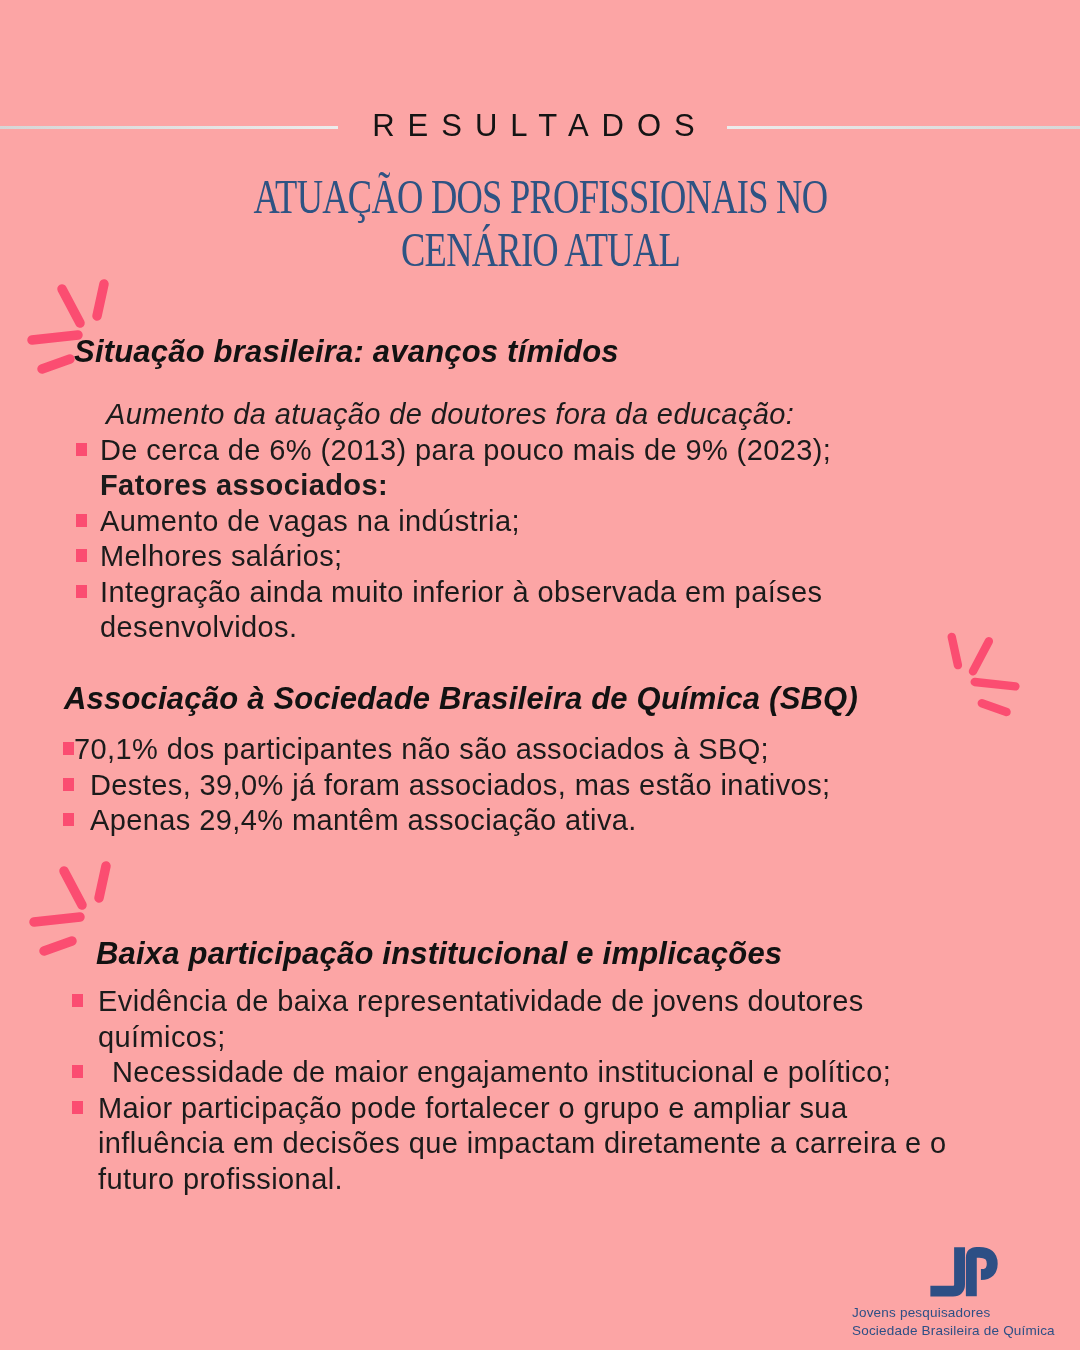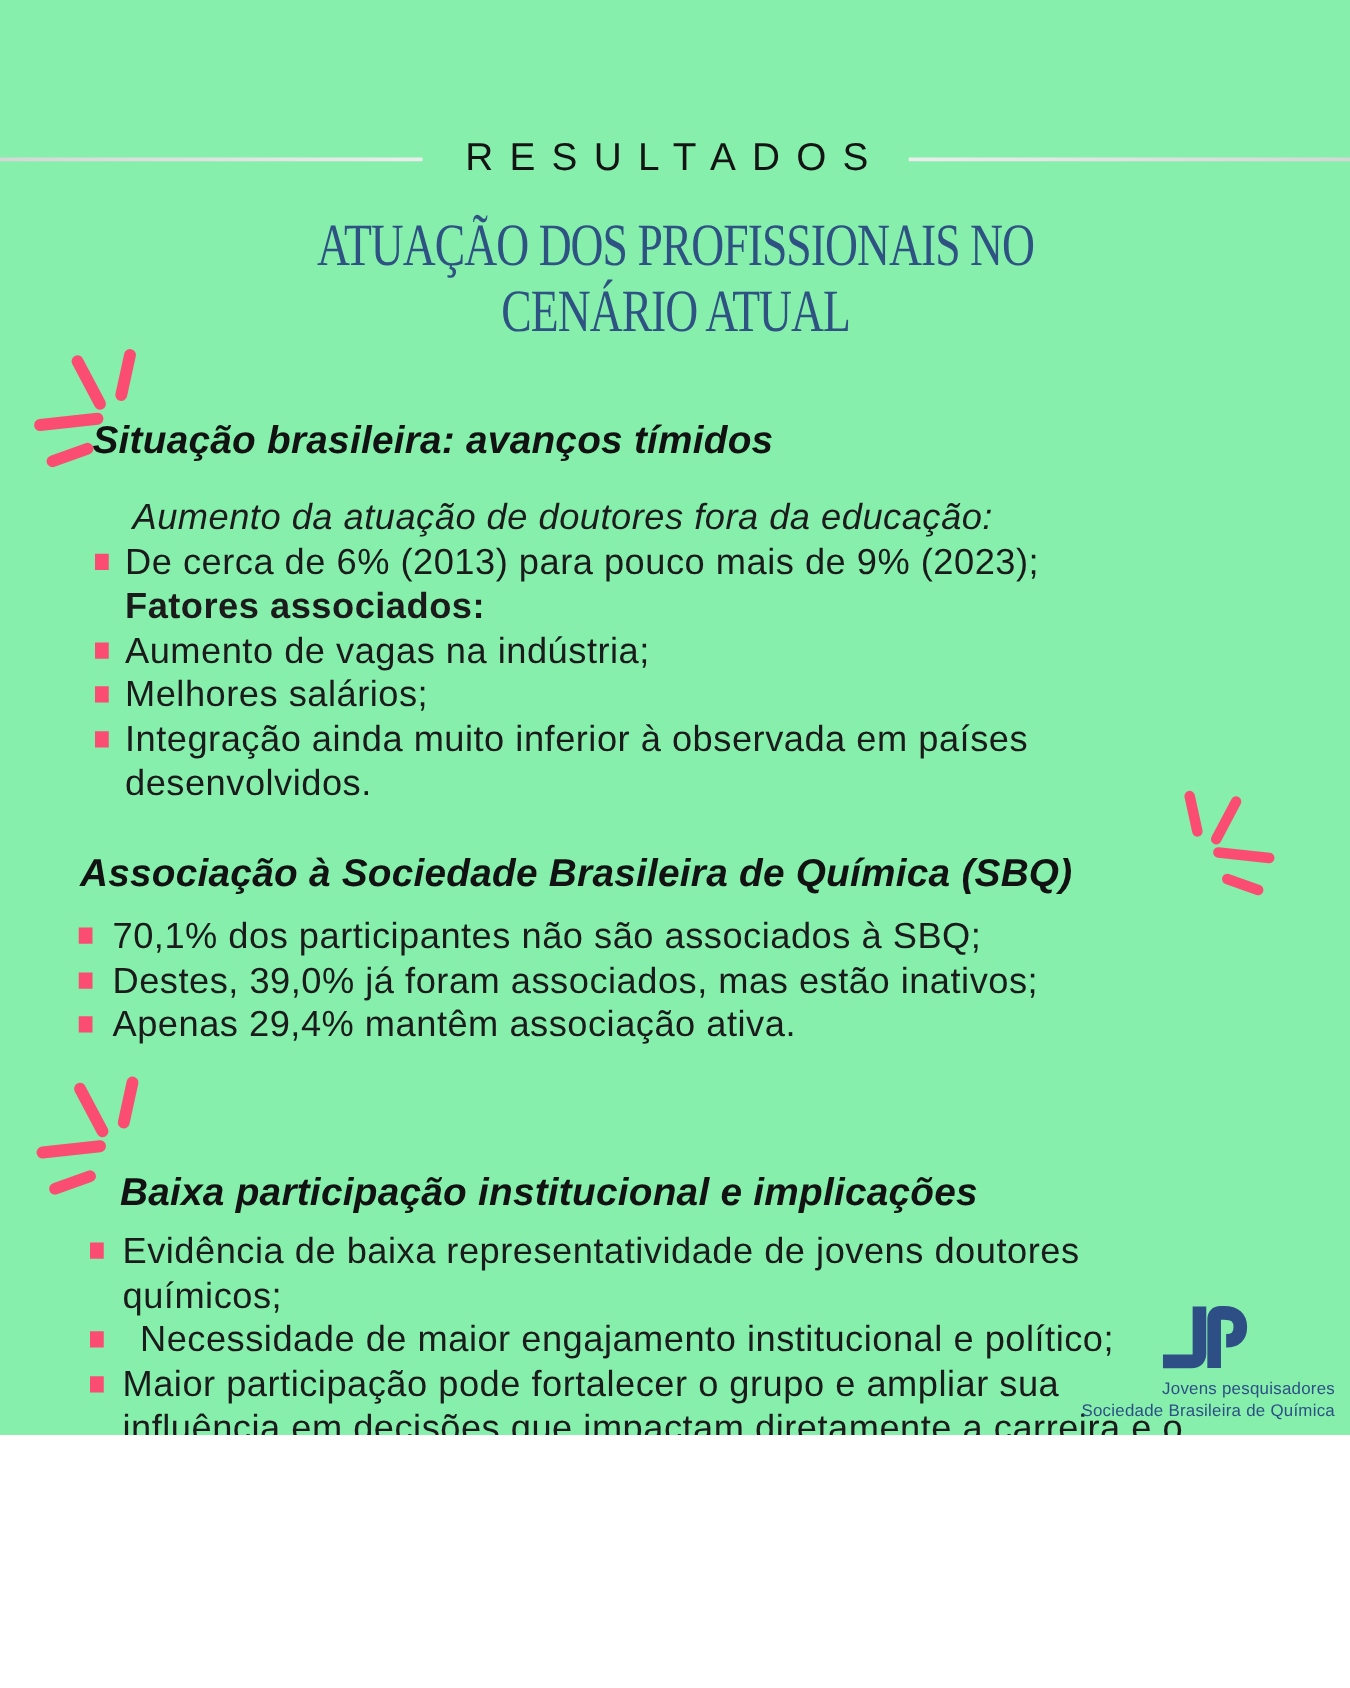--- a/index.html
+++ b/index.html
@@ -1,17 +1,17 @@
 <!DOCTYPE html>
 <html><head>
 <meta charset="utf-8">
 <style>
   html,body{margin:0;padding:0;background:#fff;}
   .page{
-    position:relative;width:1080px;height:1148px;background:#86efac;
+    position:relative;width:1080px;height:1350px;background:#fca5a5;
     overflow:hidden;font-family:"Liberation Sans",sans-serif;color:#1b1b1b;
   }
   
   .rule{position:absolute;top:126px;height:3px;}
   .rule-left{left:0;width:338px;background:linear-gradient(to right,#d6d6d6,#ececec);}
   .rule-right{right:0;width:353px;background:linear-gradient(to left,#d6d6d6,#ececec);}
   .kicker{
     position:absolute;top:108px;left:0;width:100%;text-align:center;
     font-size:31px;letter-spacing:13px;color:#141414;font-weight:400;
   }
@@ -36,21 +36,21 @@
   .list{position:absolute;display:flex;flex-direction:column;justify-content:center;}
   .item{display:flex;align-items:flex-start;}
   .marker{flex:none;width:11px;height:13px;margin-top:10px;background:#fb4d71;}
   .item .txt{font-size:29px;line-height:35.5px;letter-spacing:0.4px;color:#1b1b1b;}
   .gap-s1 .txt{margin-left:13px;}
   .intro .txt{font-style:italic;margin-left:0;color:#1c1c1c;}
   .subhead .txt{font-weight:700;margin-left:0;}
   .s1 .intro{padding-left:30px;}
   .s1 .subhead{padding-left:24px;}
   
-  .footer{position:absolute;right:12px;bottom:10px;width:216px;text-align:right;}
+  .footer{position:absolute;right:12px;bottom:10px;width:216px;text-align:left;}
   .jp-mark{width:88px;height:61px;margin:0 auto 2px auto;}
   .jp-mark svg{display:block;width:100%;height:100%;}
   .logo-line{font-size:13.5px;line-height:18px;color:#2d4f85;letter-spacing:0.2px;}
 </style>
 </head>
 <body>
 
 <div class="page">
 
   <div class="rule rule-left"></div>
@@ -103,21 +103,21 @@
       <line x1="84" y1="8" x2="77" y2="40"></line>
       <line x1="12" y1="64" x2="58" y2="59"></line>
       <line x1="22" y1="93" x2="50" y2="83"></line>
     </svg>
   </div>
 
   <div class="heading" style="left:64px;top:681px;">Associação à Sociedade Brasileira de Química (SBQ)</div>
   <div class="list" style="left:63px;top:732px;width:950px;">
     <div class="item">
       <span class="marker"></span>
-      <span class="txt" style="margin-left:16px;">70,1% dos participantes não são associados à SBQ;</span>
+      <span class="txt" style="">70,1% dos participantes não são associados à SBQ;</span>
     </div>
     <div class="item">
       <span class="marker"></span>
       <span class="txt" style="margin-left:16px;">Destes, 39,0% já foram associados, mas estão inativos;</span>
     </div>
     <div class="item">
       <span class="marker"></span>
       <span class="txt" style="margin-left:16px;">Apenas 29,4% mantêm associação ativa.</span>
     </div>
   </div>

